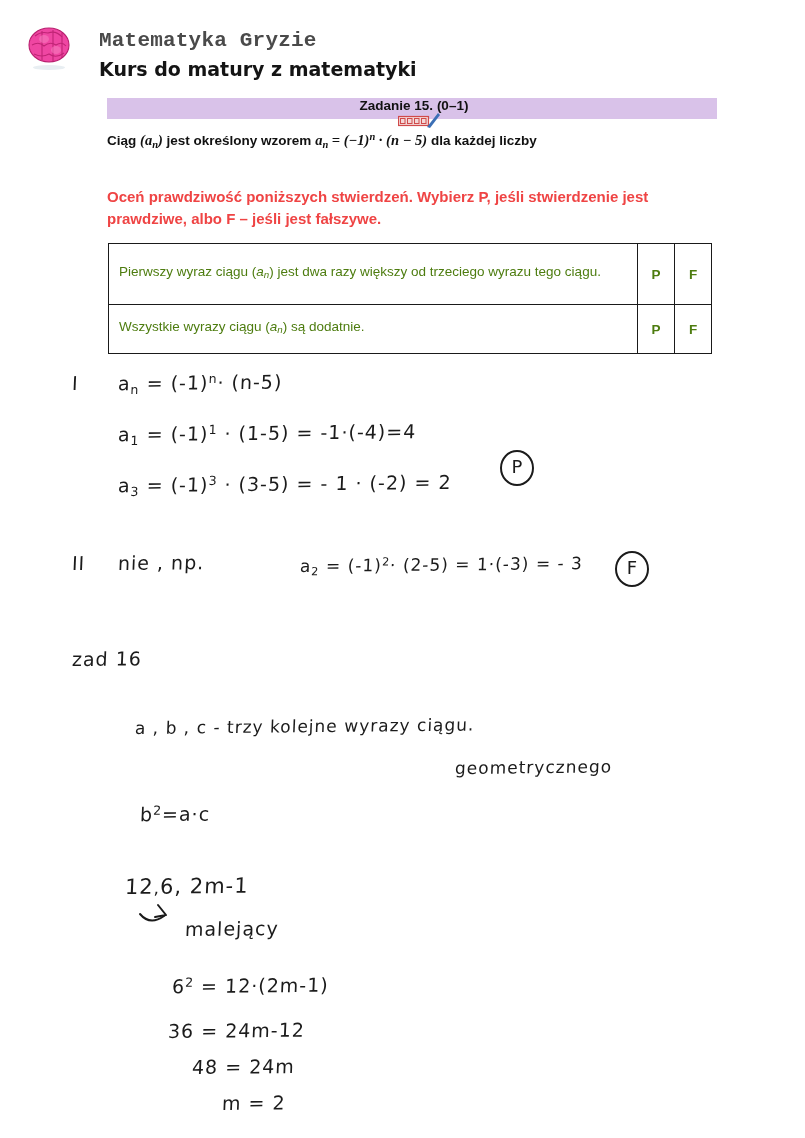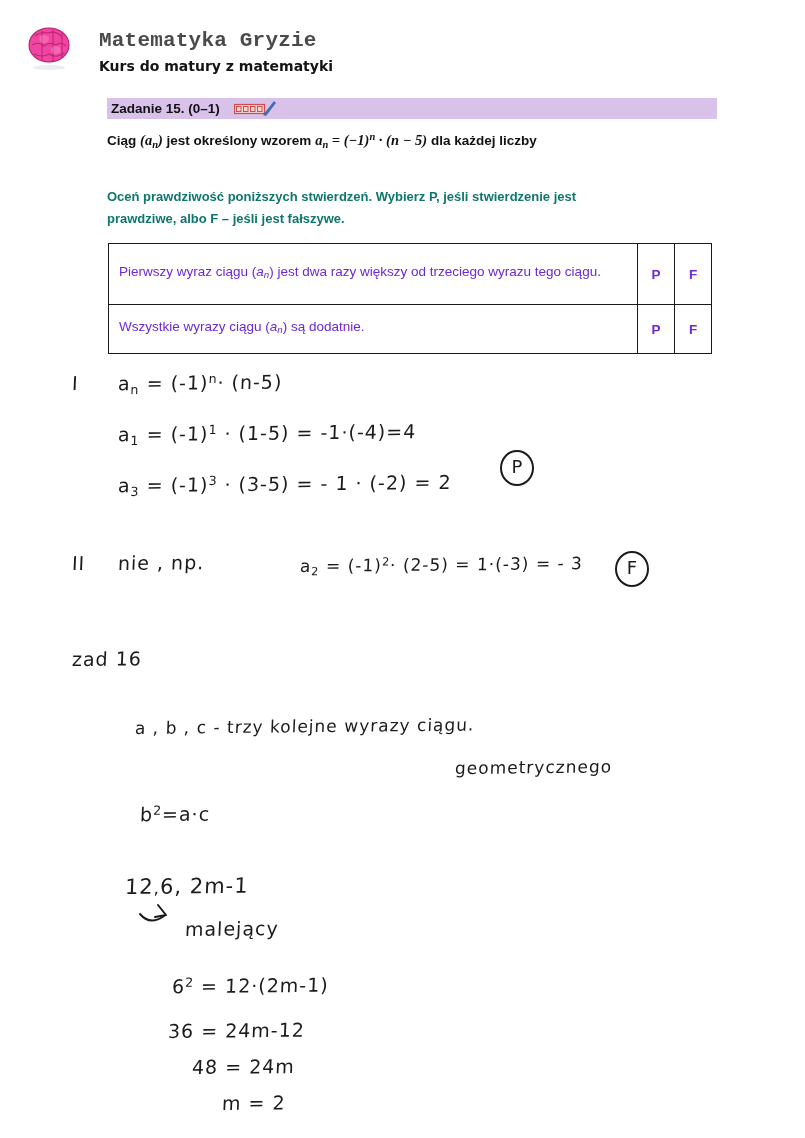--- a/index.html
+++ b/index.html
@@ -20,62 +20,62 @@
   }
   .brand-logo svg{display:block;}
   .brand-title{
     position:absolute;left:99px;top:29px;
     font-size:21px;font-weight:bold;color:#4a4a4a;
     letter-spacing:0.2px;
     font-family:Liberation Mono, monospace;
   }
   .brand-sub{
     position:absolute;left:99px;top:58px;
-    font-size:14px;font-weight:bold;color:#141414;
+    font-size:19px;font-weight:bold;color:#141414;
     font-family:"DejaVu Sans", sans-serif;
   }
 
   
   .task-bar{
     position:absolute;left:107px;top:98px;width:610px;height:21px;
     background:#d9c2e9;
-    display:flex;align-items:center;
+    display:flex;align-items:center;flex-direction:column;
   }
   .task-bar-label{
     font-size:13.5px;font-weight:bold;color:#111;
     margin-left:4px;
   }
   .task-bar-icon{
     margin-left:14px;display:flex;align-items:center;
   }
 
   
   .stmt{
     position:absolute;left:107px;top:126px;width:610px;
     font-size:13.5px;line-height:22px;color:#111;font-weight:bold;
   }
   .stmt .ital{font-style:italic;font-family:"Liberation Serif",serif;font-size:14.5px;}
   .sub{font-size:0.72em;vertical-align:-0.25em;font-style:italic;}
   .sup{font-size:0.72em;vertical-align:0.45em;font-style:italic;}
 
   .instr{
     position:absolute;left:107px;top:186px;width:610px;
-    font-size:13px;line-height:22px;font-weight:bold;color:#0f766e;
+    font-size:15px;line-height:22px;font-weight:bold;color:#ef4444;
   }
 
   
   .tf-table{
     position:absolute;left:108px;top:243px;width:604px;
     border-collapse:collapse;
     table-layout:fixed;
   }
   .tf-table td{
     border:1px solid #1a1a1a;
     font-size:13.5px;
-    color:#6d28d9;
+    color:#4d7c0f;
     padding:8px 10px;
     vertical-align:middle;
   }
   .tf-table td.q{height:44px;line-height:20px;}
   .tf-table td.pf{
     width:36px;text-align:center;font-weight:bold;font-size:13.5px;padding:0;
   }
 
   
   .hw{

